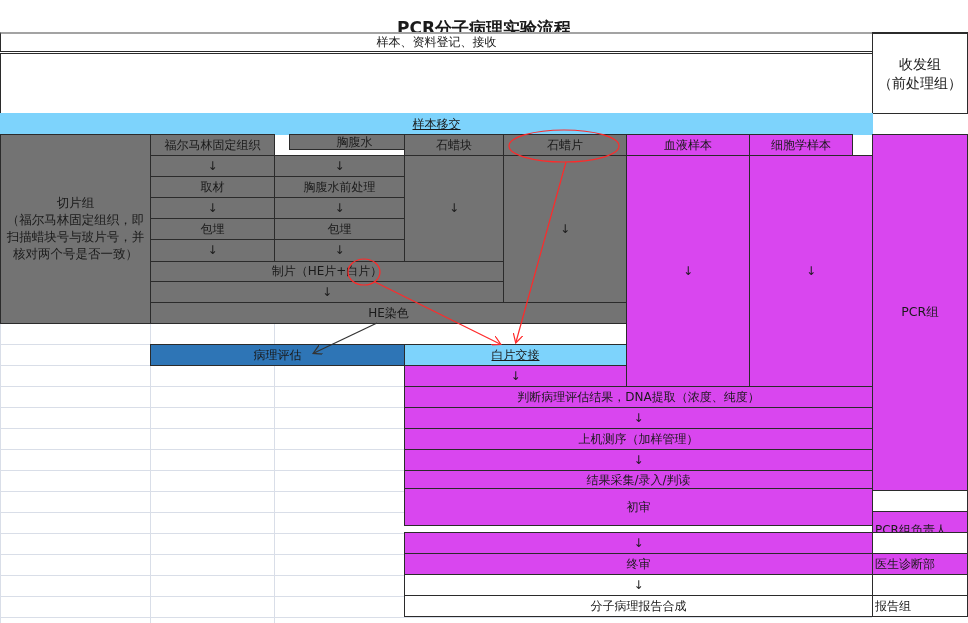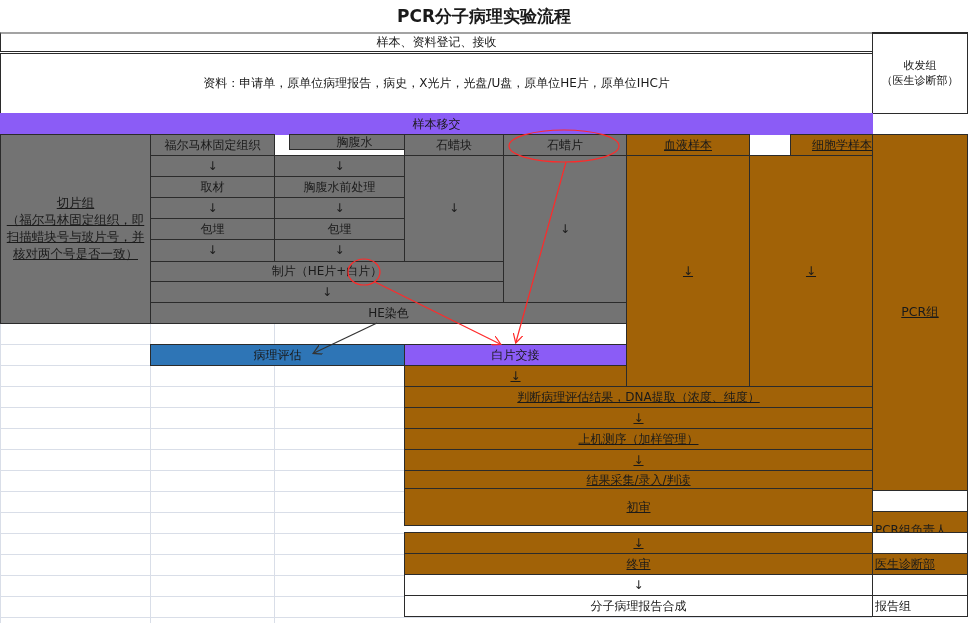--- a/index.html
+++ b/index.html
@@ -8,60 +8,59 @@
   .gridbg { position:absolute; left:0; top:323px; width:872px; height:300px;
     background-image:
       linear-gradient(to right, #d9dee8 1px, transparent 1px),
       linear-gradient(to bottom, #d9dee8 1px, transparent 1px);
     background-size: 100% 100%, 100% 21px; }
   .vline { position:absolute; top:323px; width:1px; height:300px; background:#d9dee8; }
   .c { position:absolute; box-sizing:border-box; border:1px solid #2b2b2b;
        display:flex; align-items:center; justify-content:center; text-align:center;
        line-height:1.35; white-space:nowrap; }
   .y { background:#737373; }
-  .g { background:#a16207;text-decoration:underline; }
-  .r { background:#8b5cf6; }
+  .g { background:#d946ef; }
+  .r { background:#7dd3fc;text-decoration:underline; }
   .b { background:#2e75b6; }
   .w { background:#ffffff; }
-  .title { position:absolute; left:0; top:0; width:968px; height:32px; display:flex;
+  .title { position:absolute; left:0; top:12px; width:968px; height:32px; display:flex;
            align-items:center; justify-content:center; font-weight:bold; font-size:17px; }
-  .wrap { white-space:normal;text-decoration:underline; }
+  .wrap { white-space:normal; }
   .left { justify-content:flex-start; padding-left:2px; }
   svg.ann { position:absolute; left:0; top:0; width:968px; height:623px; pointer-events:none; }
 </style>
 </head>
 <body>
 
 <div class="gridbg"></div>
 <div class="vline" style="left:150px"></div>
 <div class="vline" style="left:274px"></div>
 
 <div class="title">PCR分子病理实验流程</div>
 
 <div class="c w" style="left:0;top:32px;width:873px;height:20px;border-top:2px solid #a3a3a3">样本、资料登记、接收</div>
 <div class="c w" style="left:0;top:53px;width:873px;height:61px;flex-direction:column">
-  <div>资料：申请单，原单位病理报告，病史，X光片，光盘/U盘，原单位HE片，原单位IHC片</div>
 </div>
-<div class="c w" style="left:872px;top:32px;width:96px;height:82px;border-top:2px solid #2b2b2b;flex-direction:column;font-size:11px">
+<div class="c w" style="left:872px;top:32px;width:96px;height:82px;border-top:2px solid #2b2b2b;flex-direction:column;font-size:14px">
   <div>收发组</div>
-  <div>（医生诊断部）</div>
+  <div>（前处理组）</div>
 </div>
 <div class="c r" style="left:0;top:113px;width:873px;height:22px;border:none">样本移交</div>
 
 <div class="c y wrap" style="left:0;top:134px;width:151px;height:190px;flex-direction:column;padding:0 4px;font-size:12.5px">
   <div>切片组</div>
   <div>（福尔马林固定组织，即扫描蜡块号与玻片号，并核对两个号是否一致）</div>
 </div>
 
 <div class="c y" style="left:150px;top:134px;width:125px;height:22px">福尔马林固定组织</div>
 <div class="c y" style="left:289px;top:134px;width:131px;height:16px">胸腹水</div>
 <div class="c y" style="left:404px;top:134px;width:100px;height:22px">石蜡块</div>
 <div class="c y" style="left:503px;top:134px;width:124px;height:22px">石蜡片</div>
 <div class="c g" style="left:626px;top:134px;width:124px;height:22px">血液样本</div>
-<div class="c g" style="left:790px;top:134px;width:104px;height:22px">细胞学样本</div>
+<div class="c g" style="left:749px;top:134px;width:104px;height:22px">细胞学样本</div>
 
 <div class="c y" style="left:150px;top:155px;width:125px;height:22px">↓</div>
 <div class="c y" style="left:150px;top:176px;width:125px;height:22px">取材</div>
 <div class="c y" style="left:150px;top:197px;width:125px;height:22px">↓</div>
 <div class="c y" style="left:150px;top:218px;width:125px;height:22px">包埋</div>
 <div class="c y" style="left:150px;top:239px;width:125px;height:23px">↓</div>
 
 <div class="c y" style="left:274px;top:155px;width:131px;height:22px">↓</div>
 <div class="c y" style="left:274px;top:176px;width:131px;height:22px">胸腹水前处理</div>
 <div class="c y" style="left:274px;top:197px;width:131px;height:22px">↓</div>

